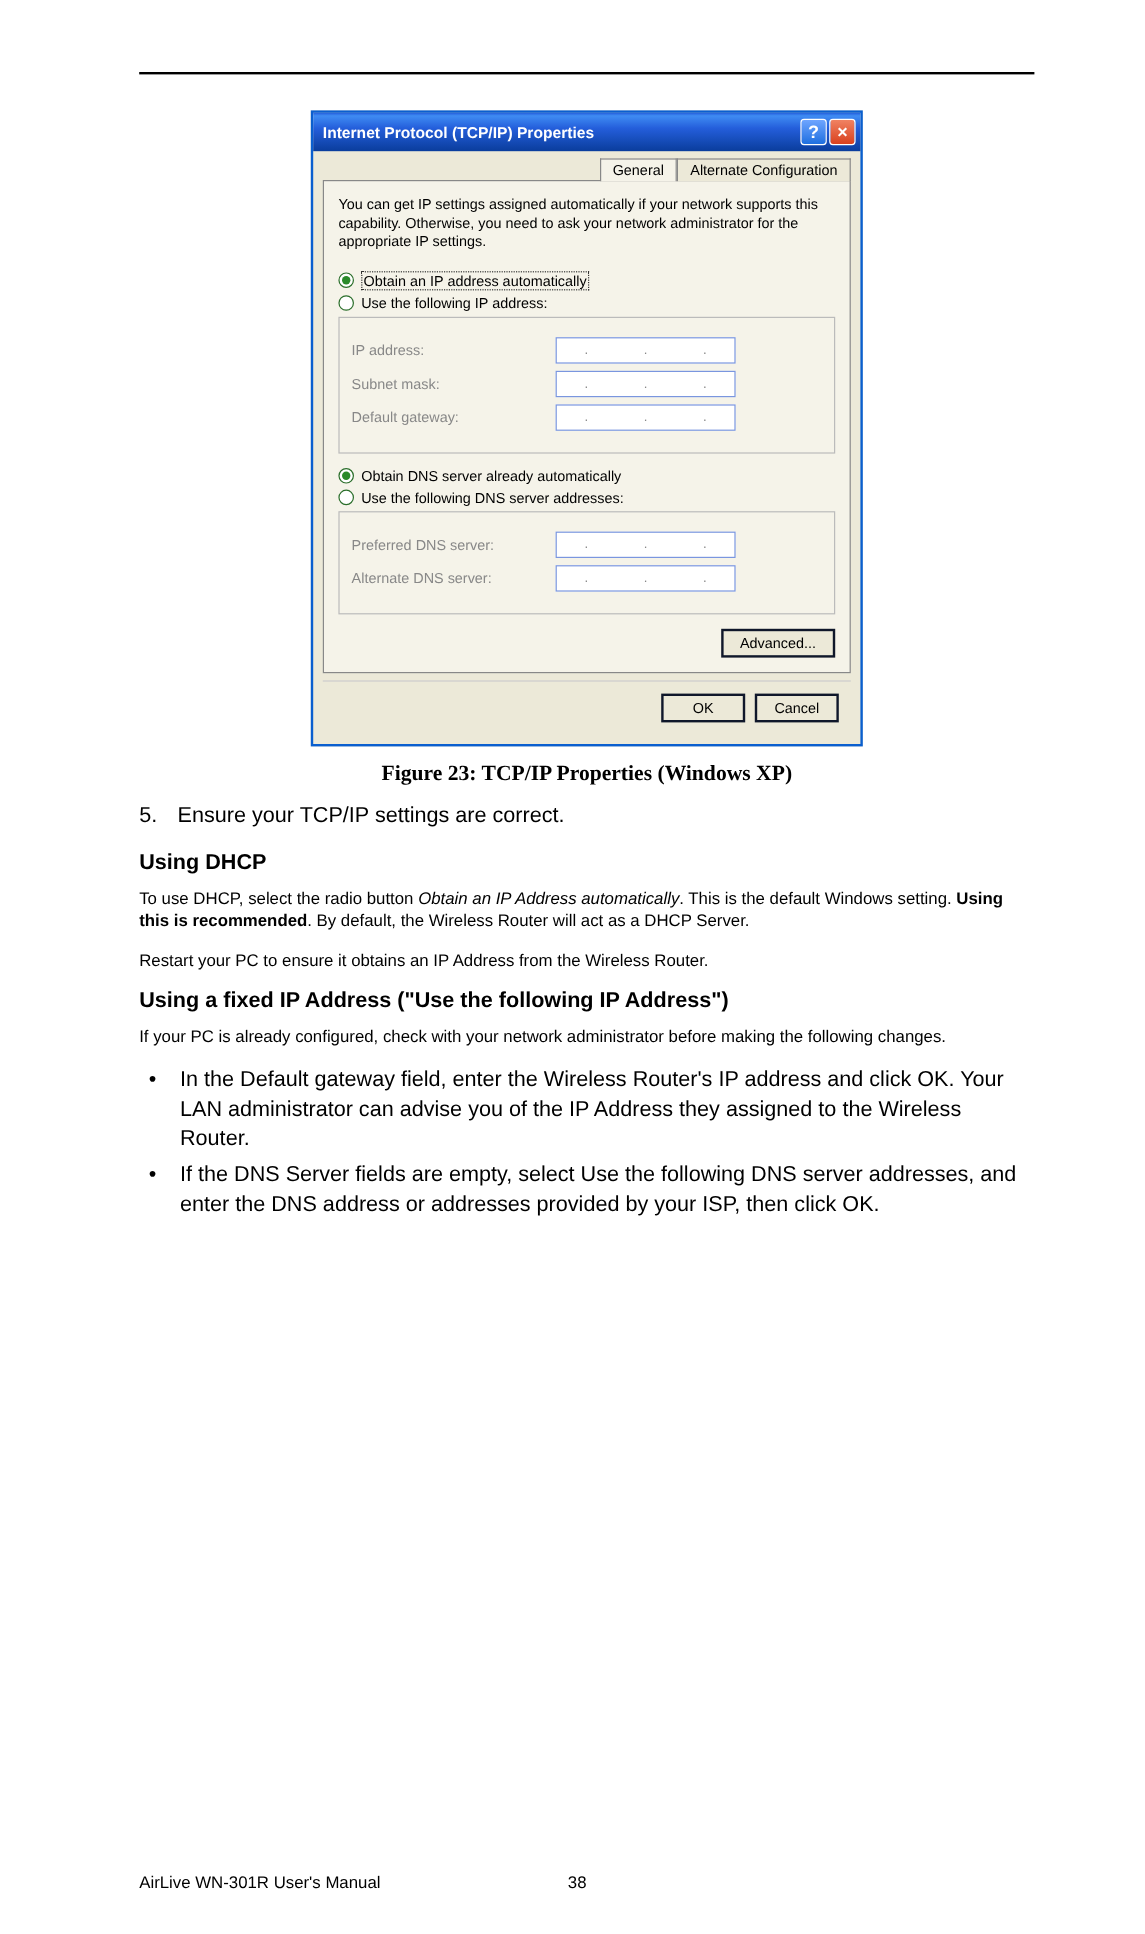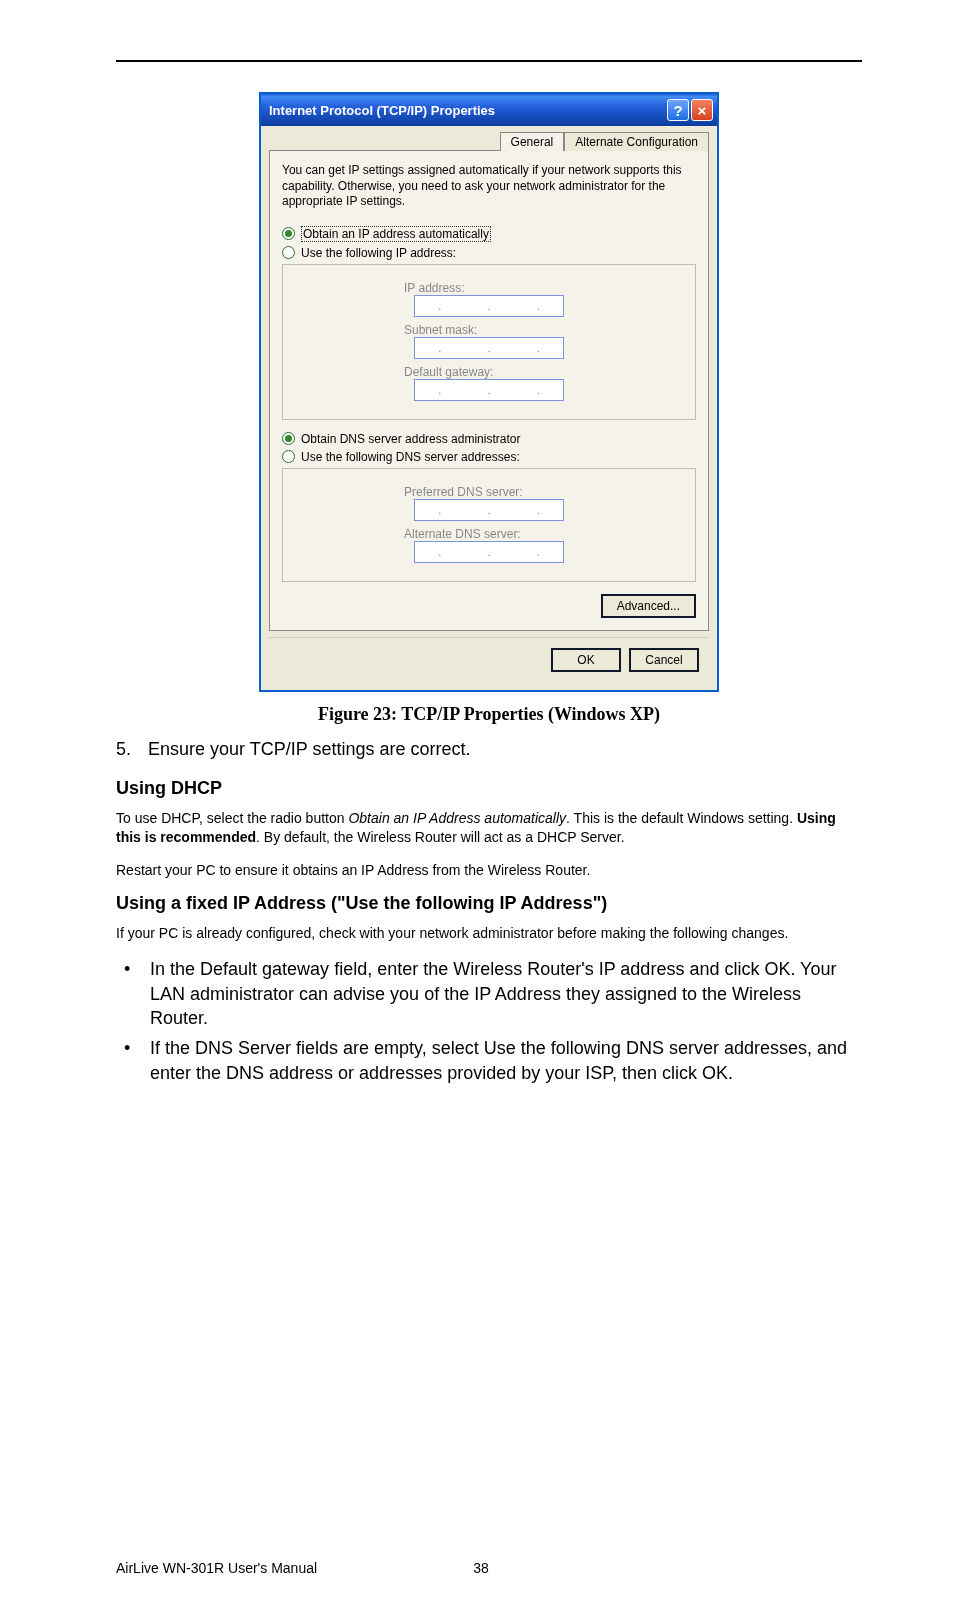--- a/index.html
+++ b/index.html
@@ -117,21 +117,20 @@
   .focus-box { border: 1px dotted #333; padding: 0 1px;}
   .fieldset {
     border: 1px solid #bbb;
     padding: 10px 10px 12px 10px;
     margin: 4px 0 12px 0;
   }
   .field-row {
     display: flex;
     align-items: center;
     margin: 6px 0;
-    flex-direction: column;
   }
   .field-label {
     width: 170px;
     color: #888;
     font-size: 12px;
   }
   .ip-input {
     width: 150px;
     height: 22px;
     border: 1px solid #7a96df;
@@ -258,21 +257,21 @@
               <span class="ip-input">
                   <span class="ip-dot">.</span>
                   <span class="ip-dot">.</span>
                   <span class="ip-dot">.</span>
                 </span>
             </div>
           </div>
 
           <div class="radio-row">
             <span class="radio selected"></span>
-            <span>Obtain DNS server address administrator</span>
+            <span>Obtain DNS server already automatically</span>
           </div>
           <div class="radio-row">
             <span class="radio"></span>
             <span>Use the following DNS server addresses:</span>
           </div>
           <div class="fieldset">
             <div class="field-row">
               <span class="field-label">Preferred DNS server:</span>
               <span class="ip-input">
                   <span class="ip-dot">.</span>

